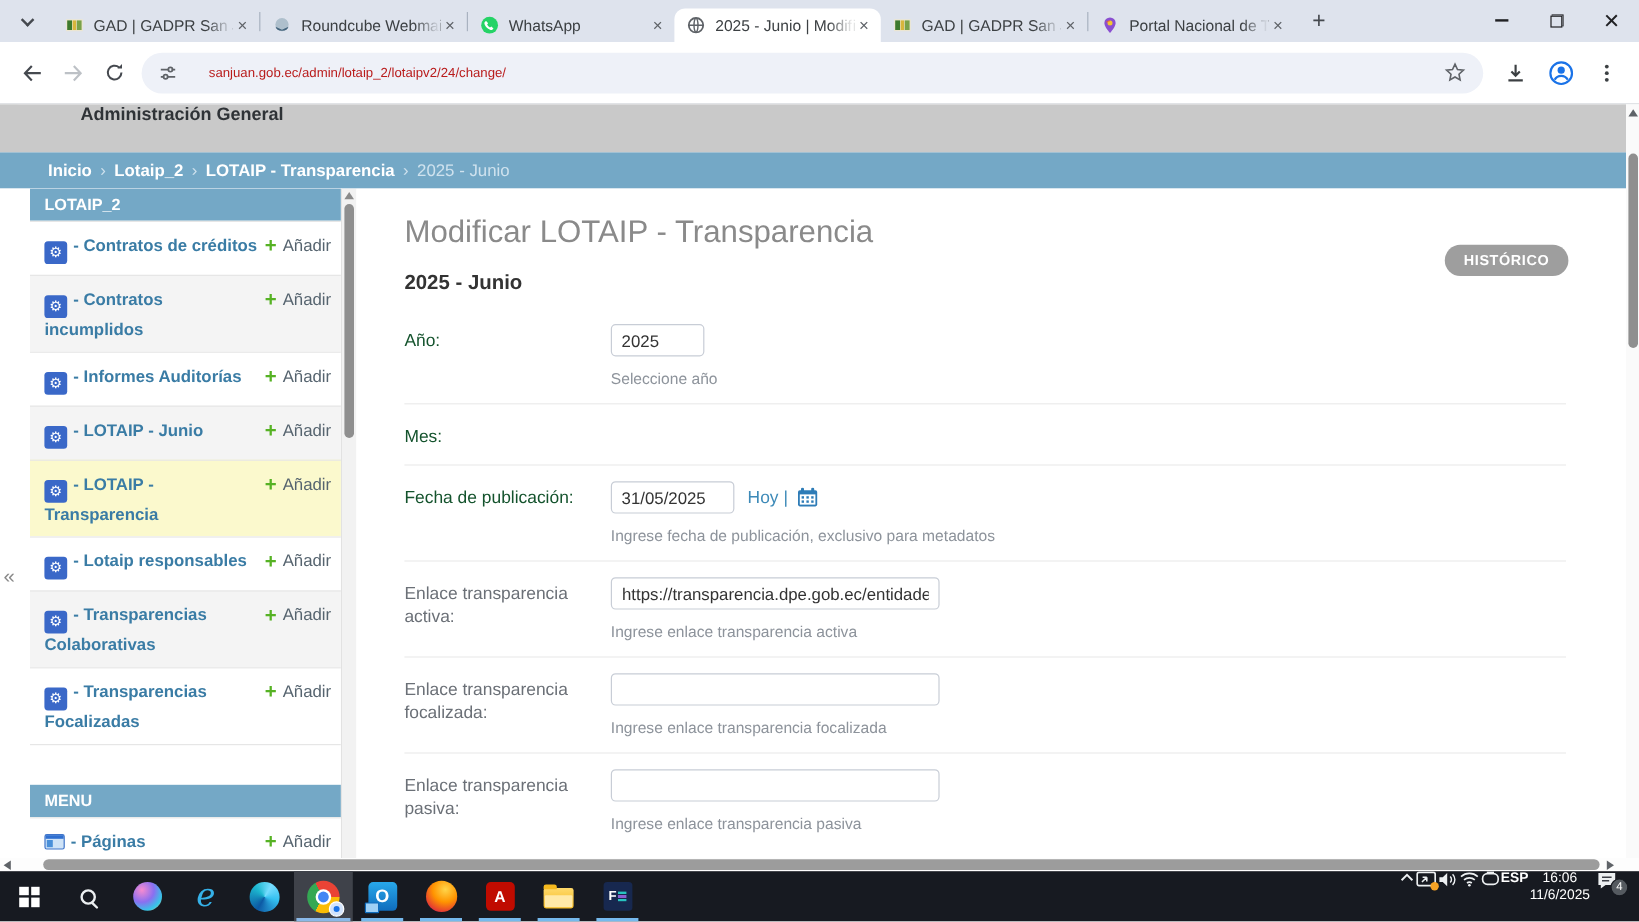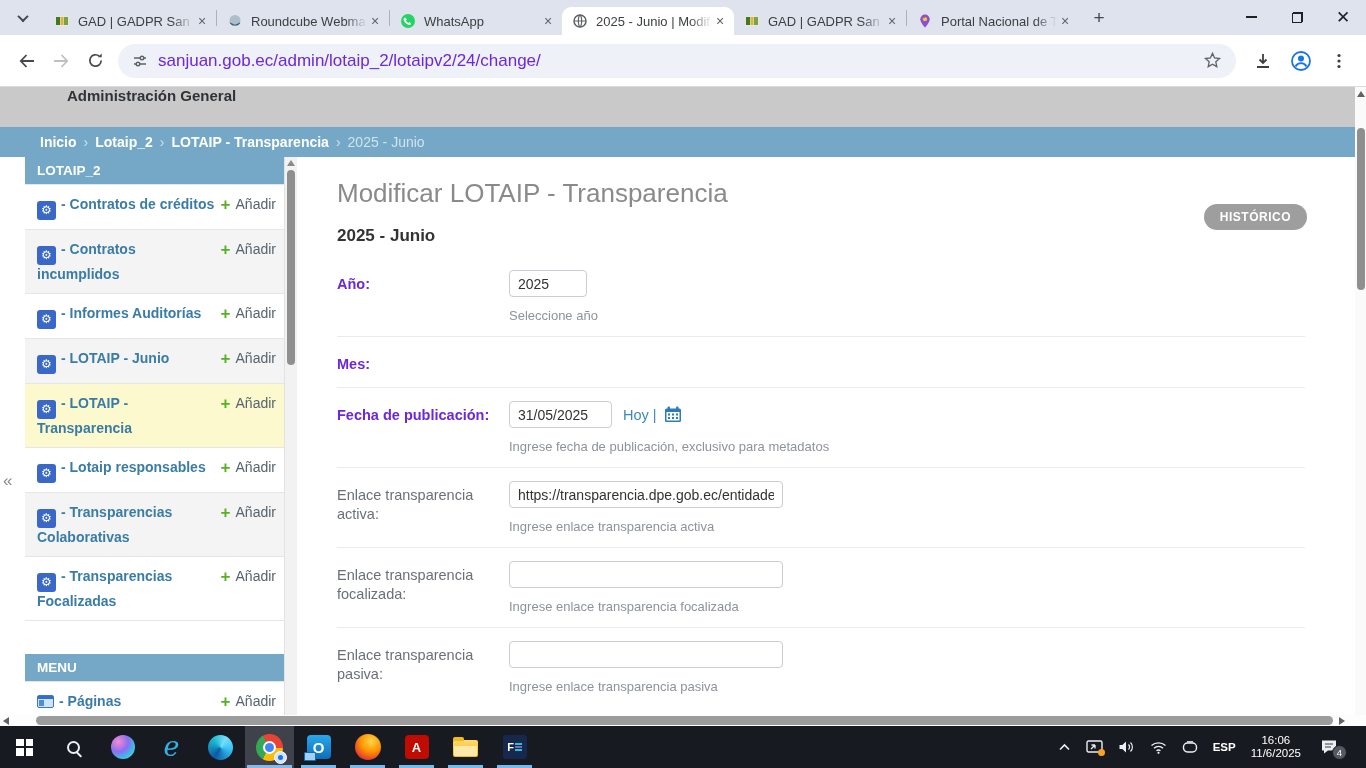--- a/index.html
+++ b/index.html
@@ -25,21 +25,21 @@
   .min-glyph { width:11px; height:1.5px; background:#202124; }
   .restore-glyph { width:11px; height:11px; position:relative; }
   .restore-glyph::after { content:""; position:absolute; left:0; bottom:0; width:8px; height:8px; border:1.2px solid #202124; background:#dee3ed; }
   .restore-glyph::before { content:""; position:absolute; right:0; top:0; width:8px; height:8px; border:1.2px solid #202124; }
   .close-glyph { font-size:17px; line-height:17px; color:#202124; }
 
   
   .toolbar { position:absolute; top:35px; left:0; right:0; height:52px; background:#fff; display:flex; align-items:center; padding:0 10px; border-bottom:1px solid #dadce0; }
   .nav-ic { width:34px; height:34px; display:flex; align-items:center; justify-content:center; flex:none; }
   .urlbar { flex:1; height:34px; background:#eef1f8; border-radius:17px; margin:0 10px 0 6px; display:flex; align-items:center; padding:0 14px; }
-  .url-text { font-size:17px; color:#6d28d9; margin-left:10px; flex:1; white-space:nowrap; overflow:hidden; }
+  .url-text { font-size:11px; color:#b91c1c; margin-left:26px; flex:1; white-space:nowrap; overflow:hidden; }
   .right-ics { display:flex; align-items:center; gap:4px; }
 
   
   .page { position:absolute; top:87px; left:0; right:0; height:639px; background:#fff;border-radius:17px; }
   .site-header { height:40px; background:#c9c9c9; margin-right:11px; overflow:hidden; }
   .site-header span { display:inline-block; margin:-1px 0 0 67px; font-size:15px; color:#2f3337; font-weight:700; }
   .breadcrumb { height:30px; background:#74a8c6; margin-right:11px; display:flex; align-items:center; padding-left:40px; font-size:14px; gap:7px; }
   .bc-link { color:#fff; font-weight:700; }
   .bc-sep { color:#cfe2ee; }
   .bc-current { color:#cfe2ee; }
@@ -69,21 +69,21 @@
   .sscroll .thumb { position:absolute; top:13px; left:2px; width:8px; height:195px; background:#8f8f8f; border-radius:4px; }
 
   
   .main { flex:1; background:#fff; position:relative; padding:14px 50px 0 40px; overflow:hidden; }
   .page-title { font-size:26px; font-weight:400; color:#8a8a8a; margin:7px 0 17px; }
   .object-title { font-size:17px; font-weight:700; color:#333; margin:0 0 11px; }
   .historico { position:absolute; top:47px; right:48px; background:#9e9e9e; color:#fff; border:none; border-radius:13px; font-size:12px; font-weight:700; letter-spacing:.5px; padding:6px 16px; font-family:"Liberation Sans",sans-serif; }
   .frow { display:flex; padding:13px 0 13px; }
   .frow + .frow { border-top:1px solid #ebebeb; }
   .flabel { width:172px; flex:none; font-size:14.5px; line-height:19px; color:#6b7077; padding-top:5px; }
-  .flabel.req { color:#6d28d9; font-weight:700; }
+  .flabel.req { color:#14532d; font-weight:400; }
   .fctrl { display:flex; align-items:center; }
   .inp { border:1px solid #c8cdd6; border-radius:4px; height:27px; padding:0 8px; font-size:14px; color:#333; font-family:"Liberation Sans",sans-serif; background:#fff; }
   .inp-ano { width:78px; }
   .inp-fecha { width:103px; }
   .inp-url { width:274px; }
   .select { width:101px; height:27px; border:1px solid #9aa2ad; border-radius:4px; display:flex; align-items:center; justify-content:space-between; padding:0 9px; font-size:14px; color:#333; background:#fff; }
   .sel-arrow { width:0; height:0; border-left:4.5px solid transparent; border-right:4.5px solid transparent; border-top:5.5px solid #3c4043; }
   .hoy { color:#3d8ab8; font-size:14.5px; margin-left:11px; white-space:nowrap; }
   .cal-ic { margin-left:7px; display:flex; }
   .help { margin-top:11px; font-size:13px; color:#8d939b; }
@@ -120,21 +120,21 @@
   .outlook-glyph { width:24px; height:24px; background:linear-gradient(#28a8ea,#0f6cbd); border-radius:4px; color:#fff; font-weight:700; font-size:15px; display:flex; align-items:center; justify-content:center; position:relative; }
   .outlook-glyph i { position:absolute; left:-3px; bottom:-2px; width:12px; height:9px; background:#9fd0f5; border:1px solid #0f6cbd; border-radius:1px; }
   .firefox-glyph { width:26px; height:26px; border-radius:50%; background:radial-gradient(circle at 62% 28%, #ffd54a, #ff9500 42%, #e8452c 72%, #b5007f 100%); }
   .acrobat-glyph { width:24px; height:24px; background:#c00b00; border-radius:4px; color:#fff; font-weight:700; font-size:13px; display:flex; align-items:center; justify-content:center; }
   .folder-glyph { width:25px; height:17px; background:linear-gradient(#ffd96b,#f5b91e); border-radius:2px; position:relative; margin-top:3px; }
   .folder-glyph::before { content:""; position:absolute; top:-3px; left:0; width:11px; height:4px; background:#f5b91e; border-radius:2px 2px 0 0; }
   .folder-glyph::after { content:""; position:absolute; left:1px; right:1px; bottom:1px; height:10px; background:#ffe9a8; border-radius:1px; }
   .fapp-glyph { width:24px; height:24px; background:#17284f; border-radius:3px; color:#fff; font-size:11px; font-weight:700; display:flex; align-items:center; justify-content:center; gap:1px; }
   .fapp-lines { display:inline-block; width:7px; height:8px; background:linear-gradient(#27c4c0 0 2px, transparent 2px 3px, #8a5fd0 3px 5px, transparent 5px 6px, #27c4c0 6px 8px); }
 
-  .tray { margin-left:auto; display:flex; align-items:center; gap:15px; padding-right:20px; }
+  .tray { margin-left:auto; display:flex; align-items:flex-start; gap:1px; padding-right:10px; }
   .tray-ic { display:flex; align-items:center; justify-content:center; position:relative; }
   .tray-lang { color:#fff; font-size:11.5px; font-weight:700; }
   .tray-clock { color:#fff; font-size:11.5px; line-height:13.5px; text-align:center; }
   .notif { position:relative; margin-left:4px; margin-right:8px; }
   .nbadge { position:absolute; right:-9px; bottom:-5px; width:15px; height:15px; border-radius:50%; background:#555a60; color:#fff; font-size:9.5px; display:flex; align-items:center; justify-content:center; border:1px solid #171a21; }
   .orange-dot { position:absolute; right:-2px; bottom:-2px; width:7px; height:7px; border-radius:50%; background:#f7a325; }
 </style>
 </head>
 <body>
 

